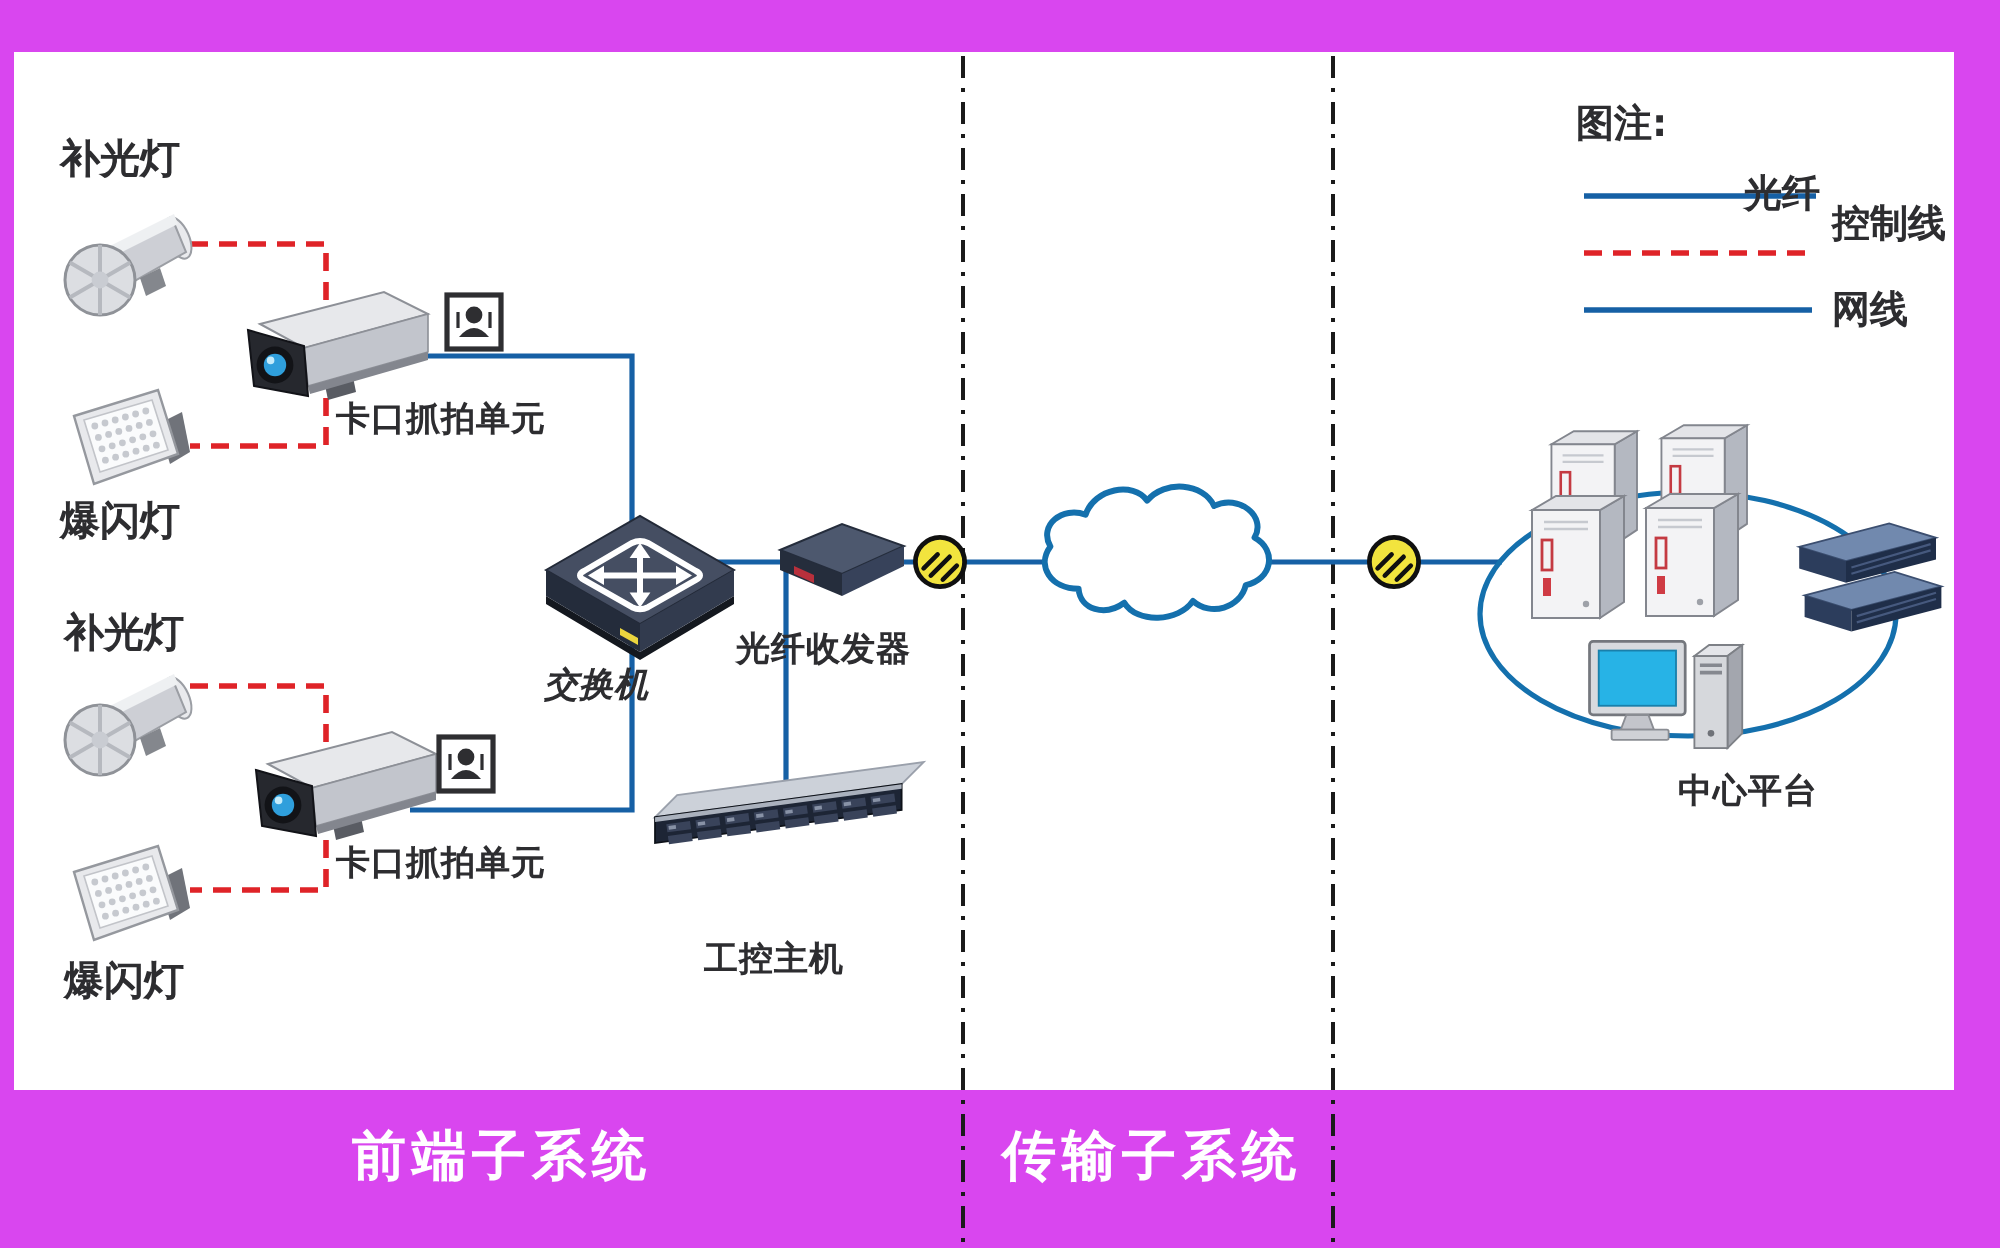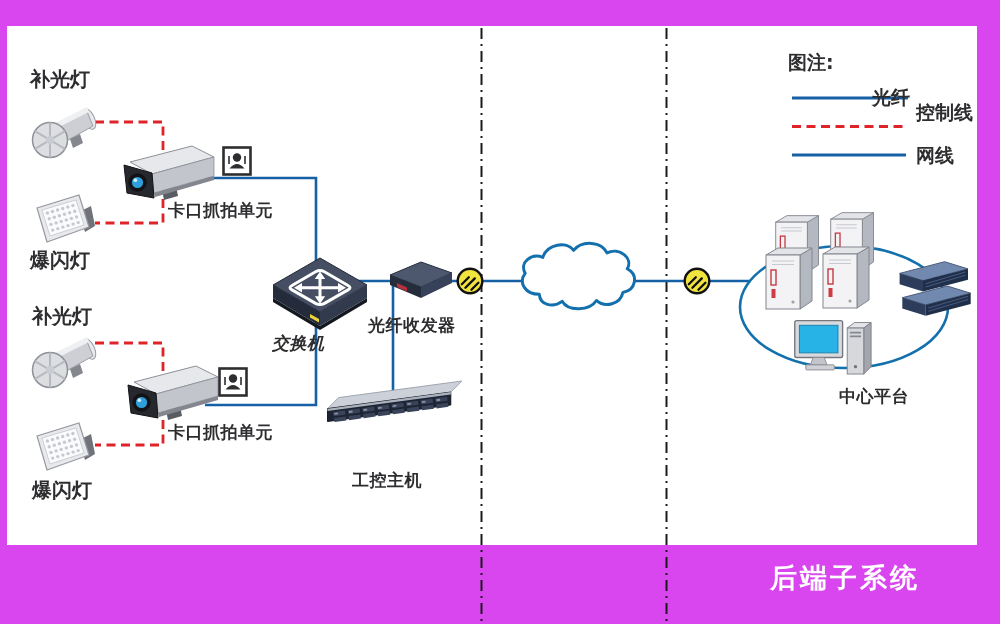--- a/index.html
+++ b/index.html
@@ -248,14 +248,15 @@
   <div class="lbl lbl-21" style="left:368px;top:316px;">光纤收发器</div>
   <div class="lbl lbl-21" style="left:352px;top:430px;margin-top:41px;">工控主机</div>
 
   <div class="lbl lbl-21" style="left:797px;top:387px;margin-left:42px;">中心平台</div>
 
   <div class="lbl lbl-19" style="left:788px;top:52px;">图注:</div>
   <div class="lbl lbl-19" style="left:872px;top:87px;">光纤</div>
   <div class="lbl lbl-19" style="left:916px;top:102px;">控制线</div>
   <div class="lbl lbl-19" style="left:916px;top:145px;">网线</div>
 
-  <div class="bar-lbl" style="left:845px;">后端子系统</div>
+  <div class="bar-lbl" style="left:251px;">前端子系统</div>
+  <div class="bar-lbl" style="left:576px;">传输子系统</div>
 </div>
 
 </body></html>

